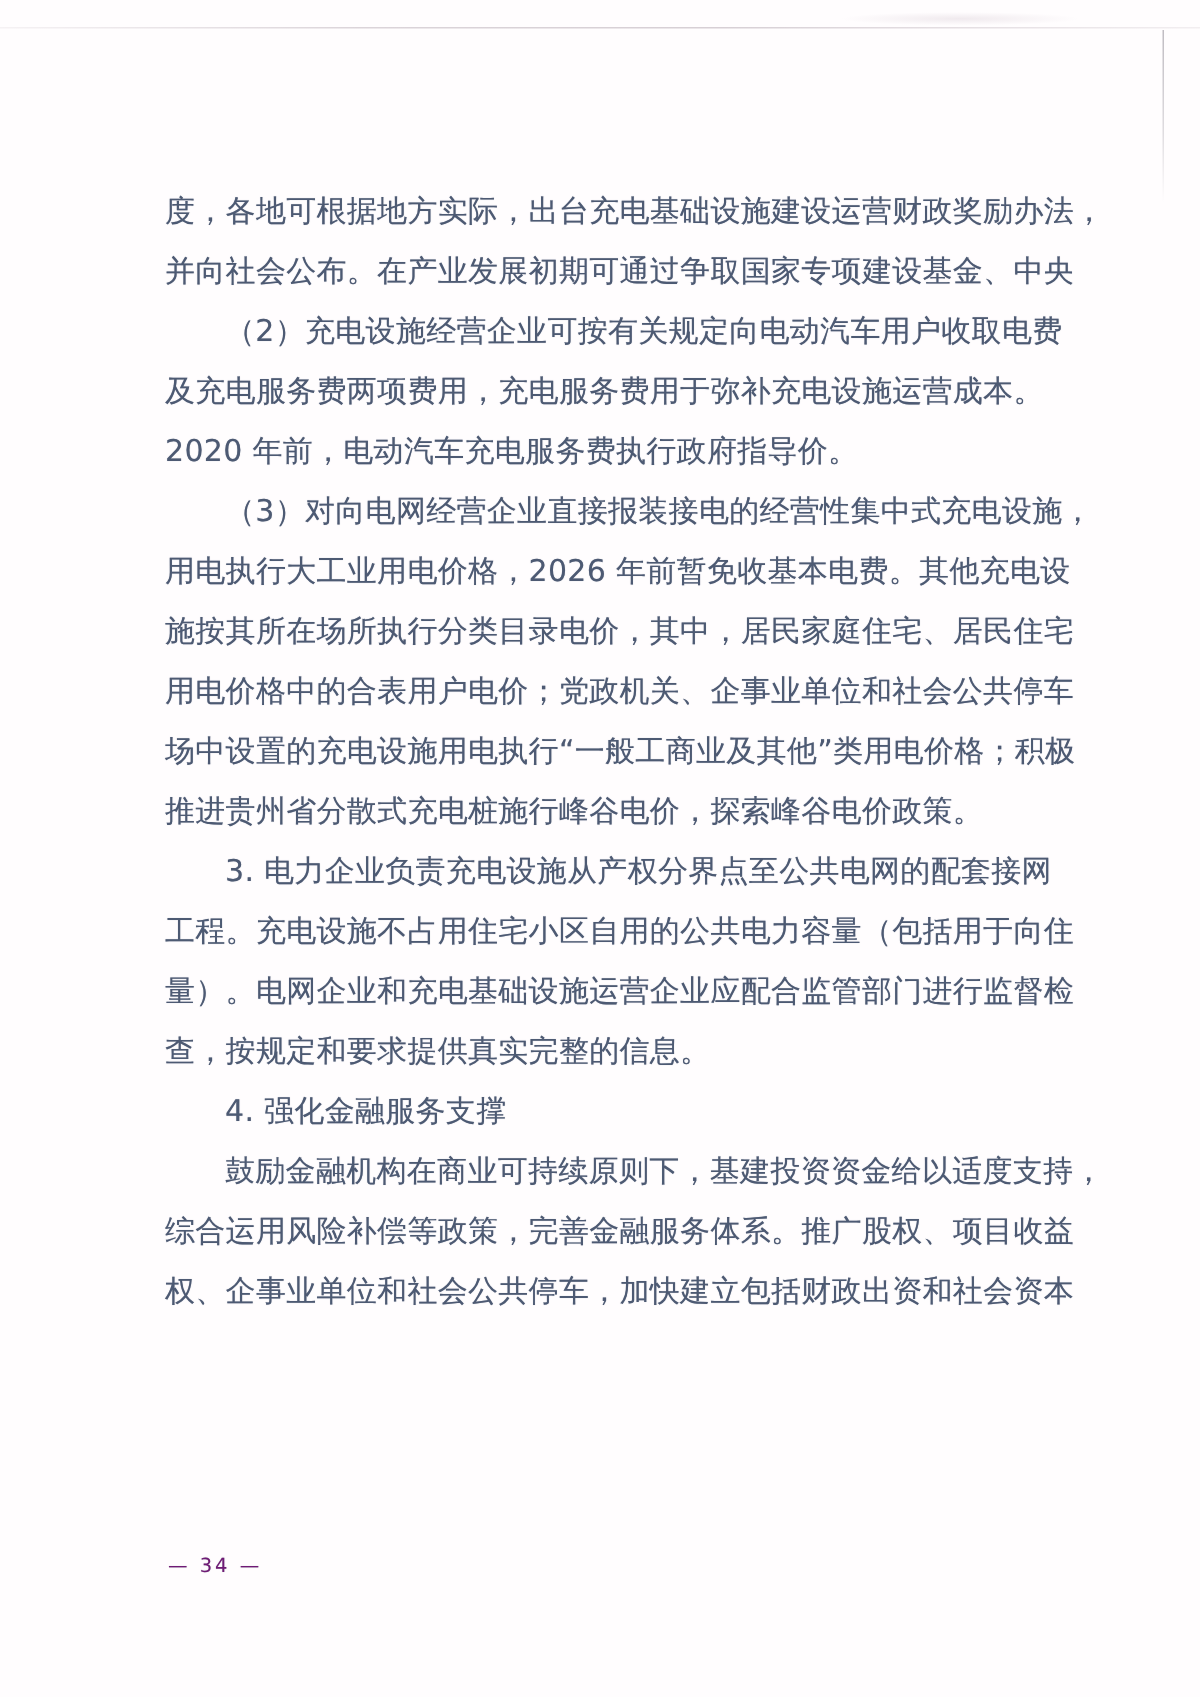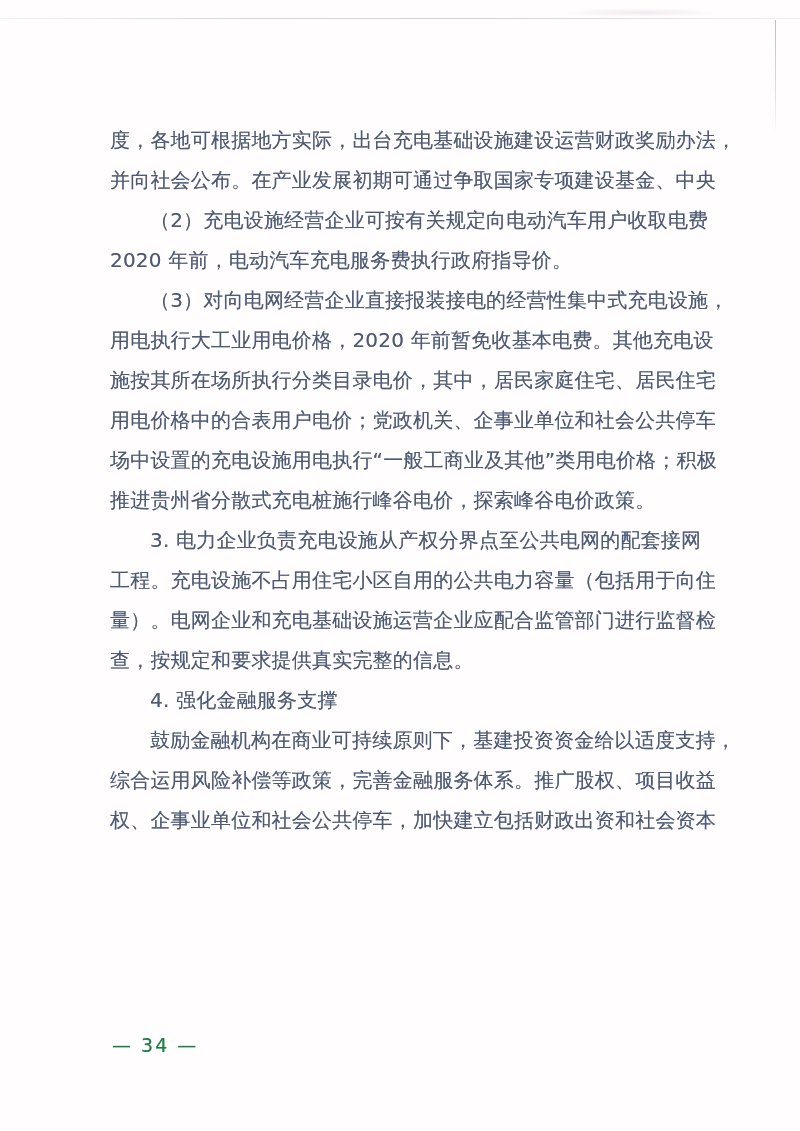--- a/index.html
+++ b/index.html
@@ -64,42 +64,43 @@
     white-space: nowrap;
     text-shadow: 0 0 0.5px rgba(77,90,115,0.55);
   }
   .line.indented {
     text-indent: 2em;
   }
   .footer {
     position: absolute;
     left: 112px;
     top: 1032px;
-    font-size: 19px;
+    font-size: 13px;
     line-height: 26px;
-    color: #15803d;
+    color: #701a75;
     letter-spacing: 2px;
     text-shadow: 0 0 0.5px rgba(86,97,122,0.5);
   }
 </style>
 </head>
 <body>
 
 <div class="page">
   <div class="scan-smudge"></div>
   <div class="scan-line-top"></div>
   <div class="scan-line-right"></div>
 
   <main class="body-text" id="paragraphs">
       <div class="line">度，各地可根据地方实际，出台充电基础设施建设运营财政奖励办法，</div>
       <div class="line">并向社会公布。在产业发展初期可通过争取国家专项建设基金、中央</div>
       <div class="line indented">（2）充电设施经营企业可按有关规定向电动汽车用户收取电费</div>
+      <div class="line">及充电服务费两项费用，充电服务费用于弥补充电设施运营成本。</div>
       <div class="line">2020 年前，电动汽车充电服务费执行政府指导价。</div>
       <div class="line indented">（3）对向电网经营企业直接报装接电的经营性集中式充电设施，</div>
-      <div class="line">用电执行大工业用电价格，2020 年前暂免收基本电费。其他充电设</div>
+      <div class="line">用电执行大工业用电价格，2026 年前暂免收基本电费。其他充电设</div>
       <div class="line">施按其所在场所执行分类目录电价，其中，居民家庭住宅、居民住宅</div>
       <div class="line">用电价格中的合表用户电价；党政机关、企事业单位和社会公共停车</div>
       <div class="line">场中设置的充电设施用电执行“一般工商业及其他”类用电价格；积极</div>
       <div class="line">推进贵州省分散式充电桩施行峰谷电价，探索峰谷电价政策。</div>
       <div class="line indented">3. 电力企业负责充电设施从产权分界点至公共电网的配套接网</div>
       <div class="line">工程。充电设施不占用住宅小区自用的公共电力容量（包括用于向住</div>
       <div class="line">量）。电网企业和充电基础设施运营企业应配合监管部门进行监督检</div>
       <div class="line">查，按规定和要求提供真实完整的信息。</div>
       <div class="line indented">4. 强化金融服务支撑</div>
       <div class="line indented">鼓励金融机构在商业可持续原则下，基建投资资金给以适度支持，</div>

